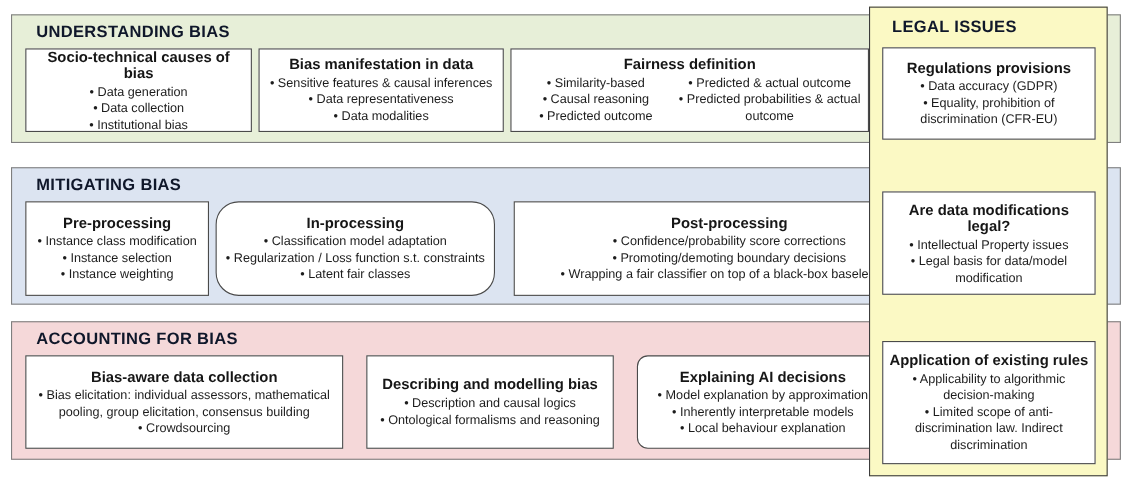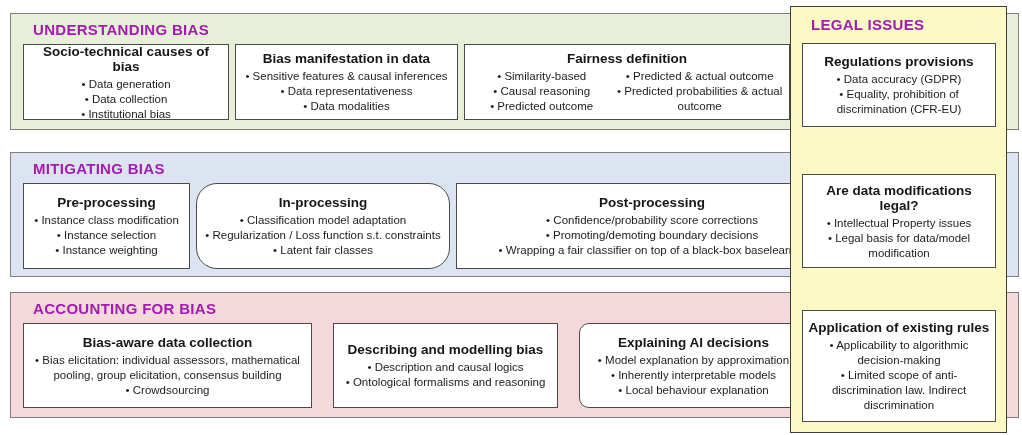--- a/index.html
+++ b/index.html
@@ -21,21 +21,21 @@
     width: 1009px;
     border: 1.6px solid var(--band-border, #7f7f7f);
   }
   .band-understanding { top: 13px;  height: 117px; background: var(--understanding-bg, #e7efd8); }
   .band-mitigating    { top: 152px; height: 125px; background: var(--mitigating-bg, #dce4f1); }
   .band-accounting    { top: 292px; height: 126px; background: var(--accounting-bg, #f5d8d9); }
 
   .band-title {
     font-size: 15px;
     font-weight: bold;
-    color: #a21caf;
+    color: #0f172a;
     letter-spacing: 0.3px;
     margin: 7px 0 6px 22px;
     white-space: nowrap;
   }
   .boxes-row {
     display: flex;
     margin-left: 12px;
     gap: 6px;
     align-items: stretch;
   }
@@ -68,21 +68,21 @@
   
   .band-understanding .boxes-row .wbox { height: 76px; }
   .band-understanding .bx-0 { width: 206px; }
   .band-understanding .bx-1 { width: 223px; }
   .band-understanding .bx-2 { width: 326px; }
 
   .band-mitigating .boxes-row { margin-top: 1px; }
   .band-mitigating .boxes-row .wbox { height: 86px; }
   .band-mitigating .bx-0 { width: 167px; }
   .band-mitigating .bx-1 { width: 254px; border-radius: 21px; }
-  .band-mitigating .bx-2 { width: 392px; }
+  .band-mitigating .bx-2 { width: 392px; margin-left: 11px; }
 
   .band-accounting .boxes-row { margin-top: 1px; gap: 19px; }
   .band-accounting .boxes-row .wbox { height: 85px; }
   .band-accounting .bx-0 { width: 289px; }
   .band-accounting .bx-1 { width: 225px; margin-left: 2px; }
   .band-accounting .bx-2 { width: 229px; margin-left: 2px; border-radius: 10px; }
 
   
   .legal-panel {
     position: absolute;

